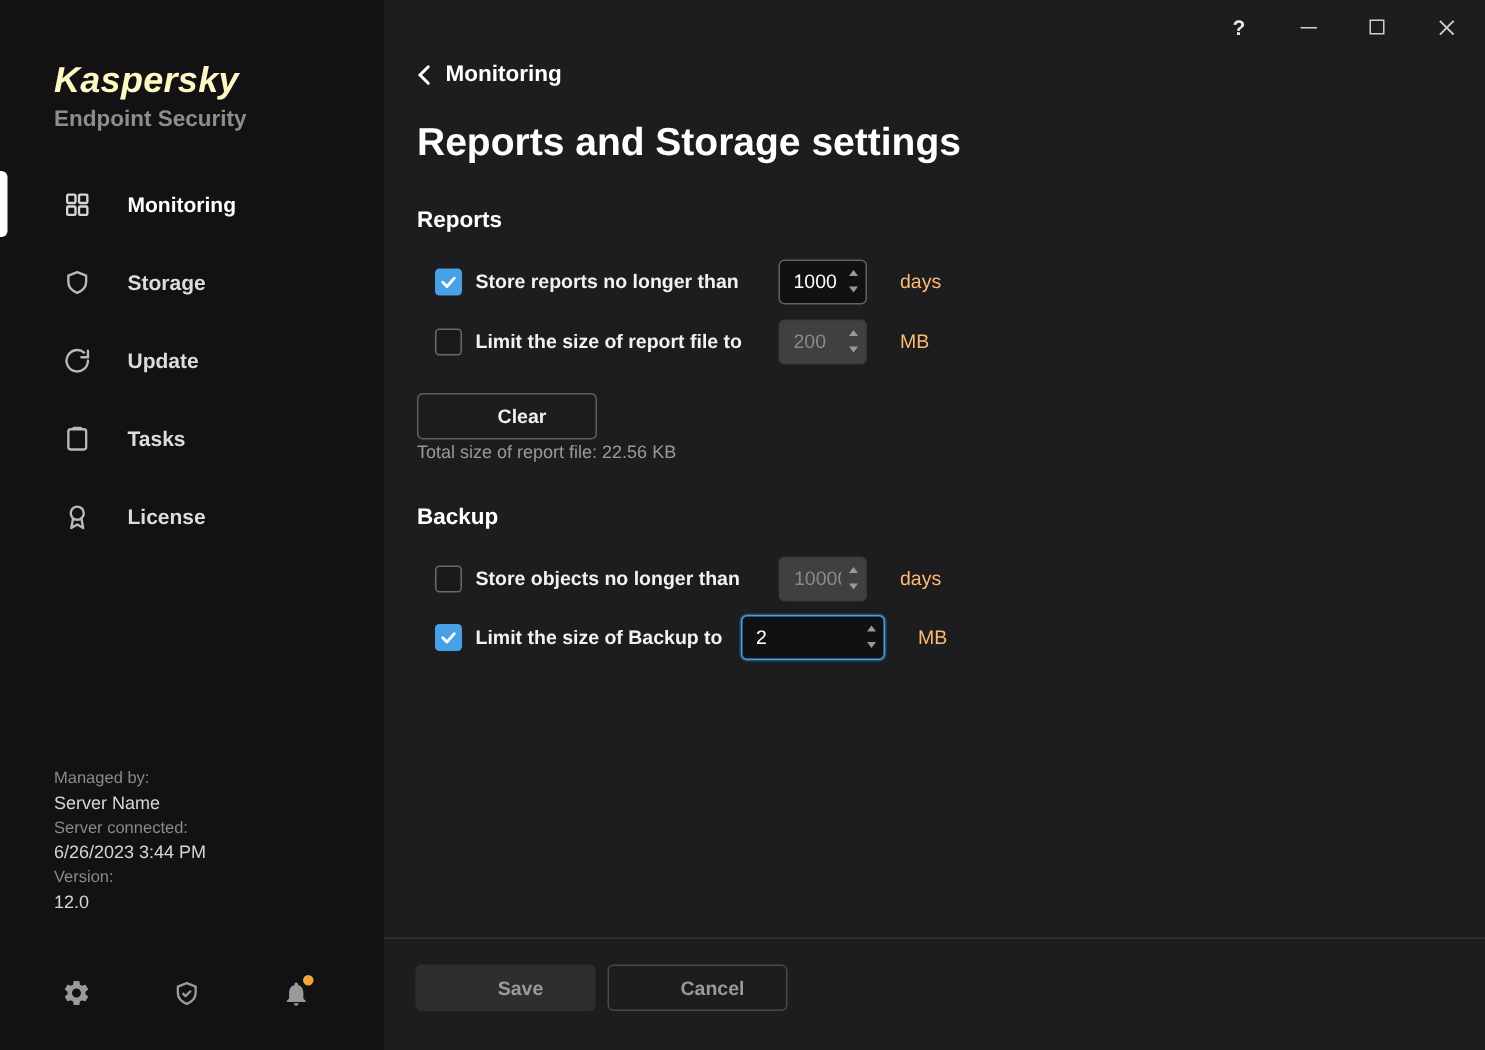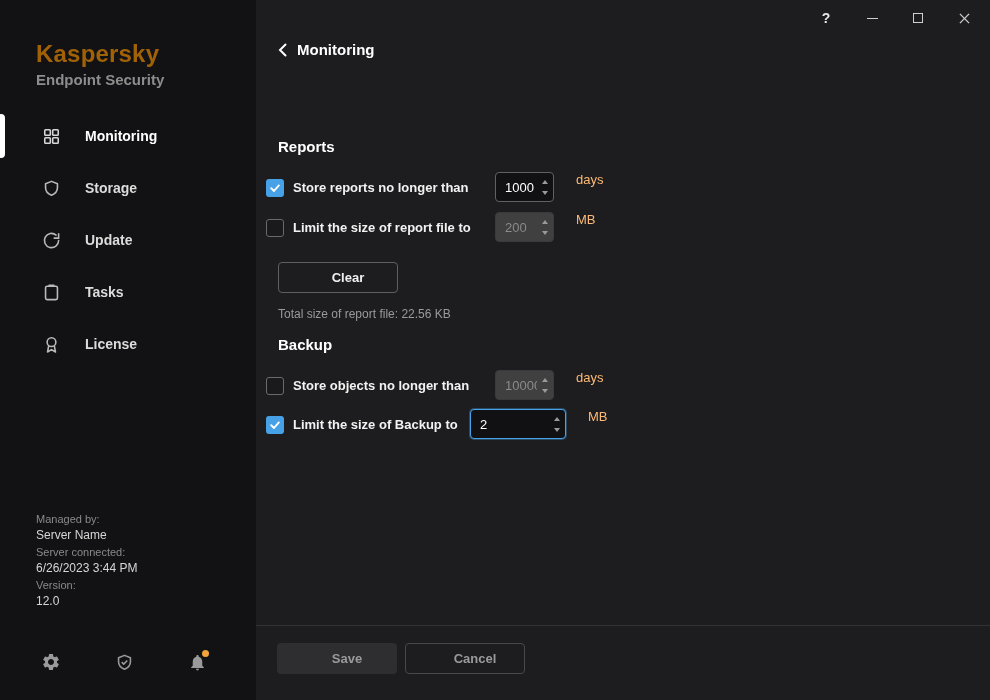--- a/index.html
+++ b/index.html
@@ -2,21 +2,21 @@
 <html><head>
 <meta charset="utf-8">
 <style>
   * { margin:0; padding:0; box-sizing:border-box; }
   body { width:990px; height:700px; background:#000; font-family:"Liberation Sans", sans-serif; overflow:hidden; }
   .window { position:relative; width:990px; height:700px; background:#121214; box-shadow: inset 0 0 0 1px #9a9a9a; overflow:hidden; }
 
   
   .sidebar { position:absolute; left:0; top:0; bottom:0; width:256px; background:#121214; }
   .brand { position:absolute; left:36px; top:40px; }
-  .brand-line1 { font-size:24px; font-weight:bold; color:#a16207; letter-spacing:.2px; }
+  .brand-line1 { font-size:24px; font-weight:bold; color:#fef9c3; letter-spacing:.2px;font-style:italic; }
   .brand-line2 { font-size:15px; font-weight:bold; color:#8d8d8d; margin-top:3px; }
   .nav { position:absolute; left:0; top:110px; right:0; }
   .nav-item { display:flex; align-items:center; height:52px; padding-left:41px; cursor:pointer; }
   .nav-item .nav-icon { width:20px; height:20px; margin-right:24px; display:flex; align-items:center; justify-content:center; }
   .nav-item .nav-label { font-size:14px; font-weight:600; color:#dcdcdc; }
   .nav-item.active .nav-label { color:#ffffff; }
   .active-bar { position:absolute; left:0; top:114px; width:5px; height:44px; background:#ffffff; border-radius:0 4px 4px 0; }
   .server-info { position:absolute; left:36px; top:512px; }
   .si-label { font-size:11px; color:#8a8a8a; line-height:15px; }
   .si-value { font-size:12px; color:#d6d6d6; line-height:16px; margin-bottom:2px; }
@@ -30,42 +30,42 @@
   .tb-btn { width:16px; height:16px; display:flex; align-items:center; justify-content:center; color:#cfcfcf; font-size:14px; cursor:pointer; }
   .tb-help { font-weight:bold; color:#e8e8e8; }
   .tb-min-line { width:11px; height:1px; background:#cfcfcf; }
   .tb-max-box { width:10px; height:10px; border:1px solid #cfcfcf; }
 
   .back-nav { position:absolute; left:22px; top:41px; display:flex; align-items:center; gap:10px; cursor:pointer; }
   .back-nav .back-text { font-size:15px; font-weight:600; color:#ffffff; }
   .page-title { position:absolute; left:22px; top:79px; font-size:26px; font-weight:bold; color:#ffffff; }
 
   .section-heading { position:absolute; left:22px; font-size:15px; font-weight:bold; color:#ffffff; }
-  .row { position:absolute; left:10px; display:flex; height:31px; }
+  .row { position:absolute; left:34px; display:flex; align-items:center; height:31px; }
   .labelbox { display:flex; align-items:center; }
   .lb-w1 { width:229px; }
   .lb-w2 { width:204px; }
   .checkbox { width:18px; height:18px; border-radius:3px; margin-right:9px; flex:0 0 auto; display:flex; align-items:center; justify-content:center; cursor:pointer; }
   .checkbox.unchecked { background:#1a1a1c; border:1px solid #6a6a6a; }
   .row-label { font-size:13px; font-weight:600; color:#f2f2f2; white-space:nowrap; }
   .numfield { display:flex; align-items:stretch; height:30px; border-radius:4px; background:#111113; border:1px solid #616161; overflow:hidden; }
   .nf-70 { width:59px; }
   .nf-95 { width:96px; }
   .numfield input { flex:1; min-width:0; background:transparent; border:none; outline:none; color:#ffffff; font-size:13px; padding:0 0 0 9px; font-family:"Liberation Sans", sans-serif; }
   .numfield.disabled { border-color:#3a3a3c; background:#404040; }
   .numfield.disabled input { color:#8a8a8a; }
   .spin { display:flex; flex-direction:column; justify-content:center; width:16px; }
   .spin-btn { height:11px; display:flex; align-items:center; justify-content:center; cursor:pointer; }
   .tri-up { width:0; height:0; border-left:3px solid transparent; border-right:3px solid transparent; border-bottom:4px solid #9a9a9a; }
   .tri-down { width:0; height:0; border-left:3px solid transparent; border-right:3px solid transparent; border-top:4px solid #9a9a9a; }
   .unit { font-size:13px; color:#fdba74; margin-left:22px; }
 
   .btn { display:flex; align-items:center; justify-content:center; border-radius:4px; font-size:13px; font-weight:600; cursor:pointer;padding-left:20px; }
   .clear-btn { position:absolute; left:22px; top:262px; width:120px; height:31px; border:1px solid #5f5f5f; color:#f0f0f0; background:transparent; }
-  .total-size { position:absolute; left:22px; top:307px; font-size:12px; color:#9a9a9a; }
+  .total-size { position:absolute; left:22px; top:294px; font-size:12px; color:#9a9a9a; }
 
   .footer-divider { position:absolute; left:0; right:0; top:625px; height:1px; background:#333335; }
   .save-btn { position:absolute; left:21px; top:643px; width:120px; height:31px; background:#2e2e30; color:#9a9a9a; border:none; }
   .cancel-btn { position:absolute; left:149px; top:643px; width:120px; height:31px; background:transparent; border:1px solid #484848; color:#9a9a9a; }
 </style>
 </head>
 <body>
 
 <div class="window">
 
@@ -174,20 +174,21 @@
       </span>
     </div>
 
     <div class="back-nav">
       <svg width="9" height="14" viewBox="0 0 9 14" fill="none" stroke="#ffffff" stroke-width="2" stroke-linecap="round">
           <polyline points="7.5 1.5 2 7 7.5 12.5"></polyline>
         </svg>
       <span class="back-text">Monitoring</span>
     </div>
 
+    <div class="page-title">Reports and Storage settings</div>
 
     <div class="section-heading" style="top:138px;">Reports</div>
 
     <div class="row" style="top:172px;">
       <div class="labelbox lb-w1">
         <span class="checkbox checked" style="background:#47a1e6;">
           <svg width="12" height="12" viewBox="0 0 14 14" fill="none" stroke="#ffffff" stroke-width="2.2" stroke-linecap="round" stroke-linejoin="round">
               <polyline points="2.5 7.2 5.8 10.5 11.5 4"></polyline>
             </svg>
         </span>

